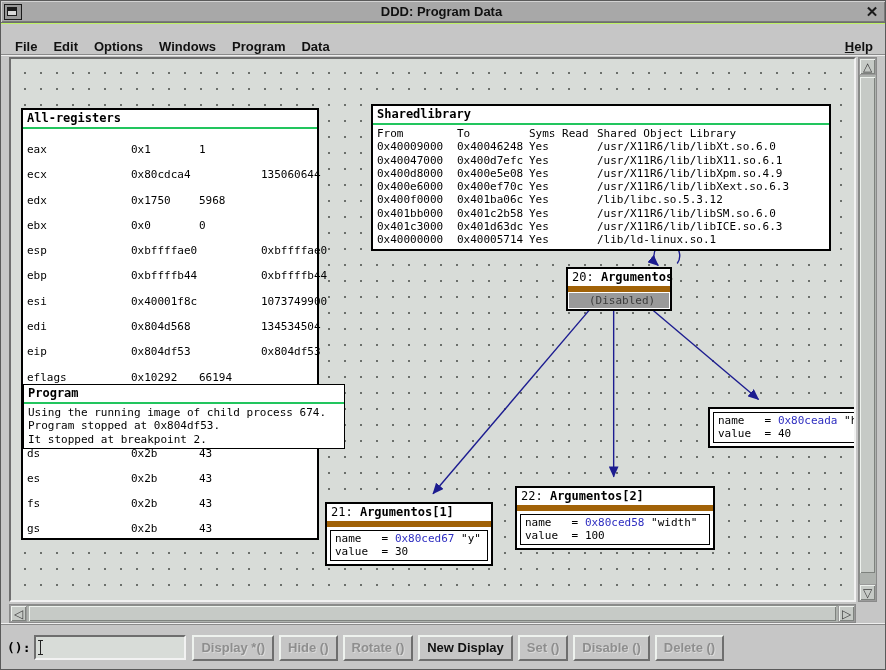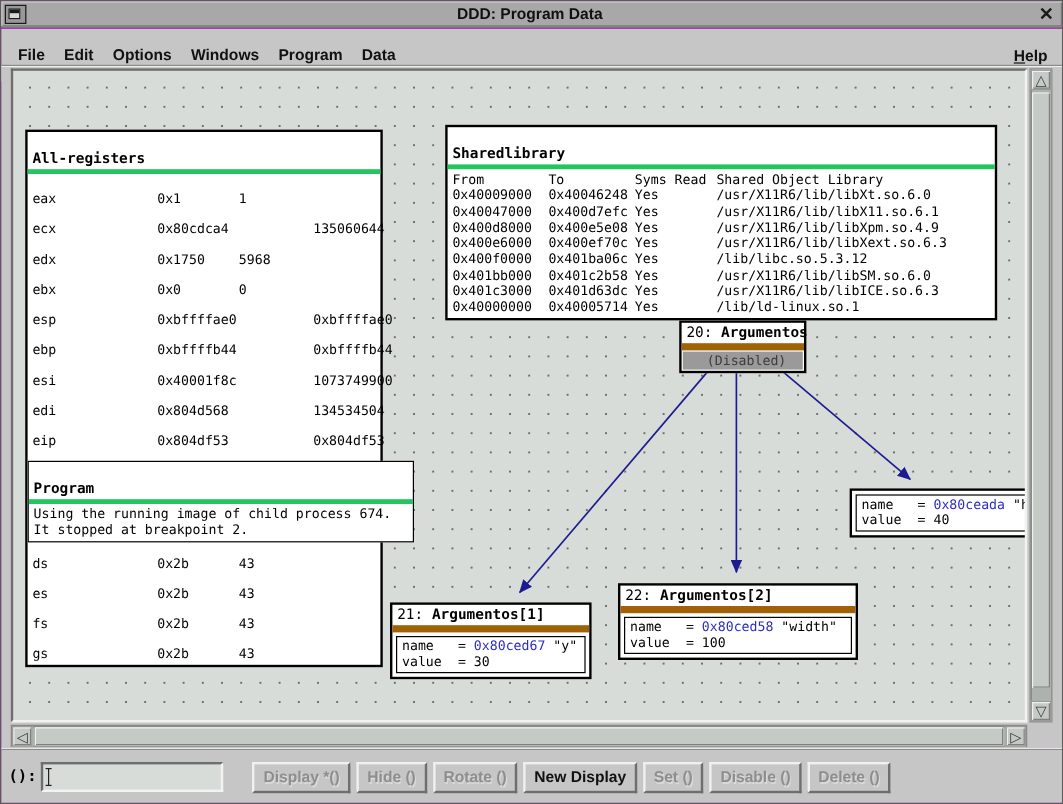--- a/index.html
+++ b/index.html
@@ -1,18 +1,18 @@
 <!DOCTYPE html>
 <html><head>
 <meta charset="utf-8">
 <style>
   * { box-sizing: border-box; margin: 0; padding: 0; }
   body { font-family: "Liberation Sans", sans-serif; background:#777; }
 
-  .window { position:relative; width:886px; height:670px; background:#a21caf;
+  .window { position:relative; width:886px; height:670px; background:#bef264;
             border:1px solid #5a5a5a; overflow:hidden; }
 
   
   .titlebar { position:absolute; left:0; top:0; width:100%; height:22px;
               background:#a8a8a8; border-bottom:1px solid #6e6e6e;
               box-shadow: inset 1px 1px 0 #d2d2d2, inset -1px -1px 0 #7a7a7a;
               display:flex; align-items:center; }
   .wm-icon { width:18px; height:16px; margin-left:3px; background:#989898;
              border:1px solid #1a1a1a; position:relative; cursor:default; }
   .wm-icon .inner { position:absolute; left:2px; top:2px; width:10px; height:9px;
@@ -41,21 +41,21 @@
             background-image: radial-gradient(circle, #6b6f6b 1px, transparent 1.2px);
             background-size:16px 16px; background-position:6px 6px;
             border-top:2px solid #6e6e6e; border-left:2px solid #6e6e6e;
             border-right:2px solid #f2f2f2; border-bottom:2px solid #f2f2f2;
             overflow:hidden; }
 
   
   .dbox { position:absolute; background:#ffffff; border:2px solid #000;
           font-family:"DejaVu Sans Mono", monospace; }
   .dbox-title { font-size:12px; font-weight:bold; color:#000;
-                padding:15px 4px 2px 4px; border-bottom:4px solid #22c55e; white-space:pre; }
+                padding:1px 4px 2px 4px; border-bottom:2px solid #22c55e; white-space:pre; }
   .dbox-body { padding:2px 4px; }
   .drow { font-size:11px; line-height:13.3px; color:#000; white-space:pre; }
   .rn { display:inline-block; width:104px; }
   .rh { display:inline-block; width:68px;margin-top:12px; }
   .rh.wide { width:130px; }
   .c1 { display:inline-block; width:80px; }
   .c2 { display:inline-block; width:72px; }
   .c3 { display:inline-block; width:68px; }
   .prog-box { border-width:1px; }
 
@@ -101,21 +101,21 @@
              padding:0 6px; }
   .arg-label { font-family:"DejaVu Sans Mono", monospace; font-size:13px; font-weight:bold;
                color:#000; margin-right:4px; }
   .arg-input { position:relative; width:152px; height:25px; background:#d8dcd8;
                border-top:2px solid #6e6e6e; border-left:2px solid #6e6e6e;
                border-right:2px solid #f2f2f2; border-bottom:2px solid #f2f2f2; }
   .caret { position:absolute; left:4px; top:3px; width:1px; height:15px; background:#222; }
   .caret::before, .caret::after { content:""; position:absolute; left:-2px; width:5px;
                height:1px; background:#222; }
   .caret::before { top:0; } .caret::after { bottom:0; }
-  .btn-row { display:flex; margin-left:24px; gap:5px; }
+  .btn-row { display:flex; margin-left:6px; gap:5px; }
   .mbtn { height:26px; padding:0 7px; font-family:"Liberation Sans", sans-serif;
           font-size:13px; font-weight:bold; color:#111; background:#c6c6c6;
           border-top:2px solid #eef2ee; border-left:2px solid #eef2ee;
           border-right:2px solid #6e6e6e; border-bottom:2px solid #6e6e6e;
           display:flex; align-items:center; white-space:nowrap; }
   .mbtn.disabled { color:#8e8e8e; text-shadow:1px 1px 0 #dadada; }
 </style>
 </head>
 <body>
 
@@ -213,20 +213,21 @@
               <div class="drow"><span class="c1">0x40000000</span><span class="c2">0x40005714</span><span class="c3">Yes</span><span>/lib/ld-linux.so.1</span></div>
             </span>
         </div>
       </div>
 
       <div class="dbox prog-box" style="left:12px; top:325px; width:322px;">
         <div class="dbox-title">Program</div>
         <div class="dbox-body">
 
         <div class="drow">Using the running image of child process 674.</div>
+            <div class="drow">Program stopped at 0x804df53.</div>
             <div class="drow">It stopped at breakpoint 2.</div>
           </div>
       </div>
 
       <div class="node" style="left:555px; top:208px; width:106px;">
         <div class="node-title"><span>20: </span><span class="nname">Argumentos</span></div>
         <div class="node-status">(Disabled)</div>
       </div>
 
       <div class="node" style="left:314px; top:443px; width:168px;">

